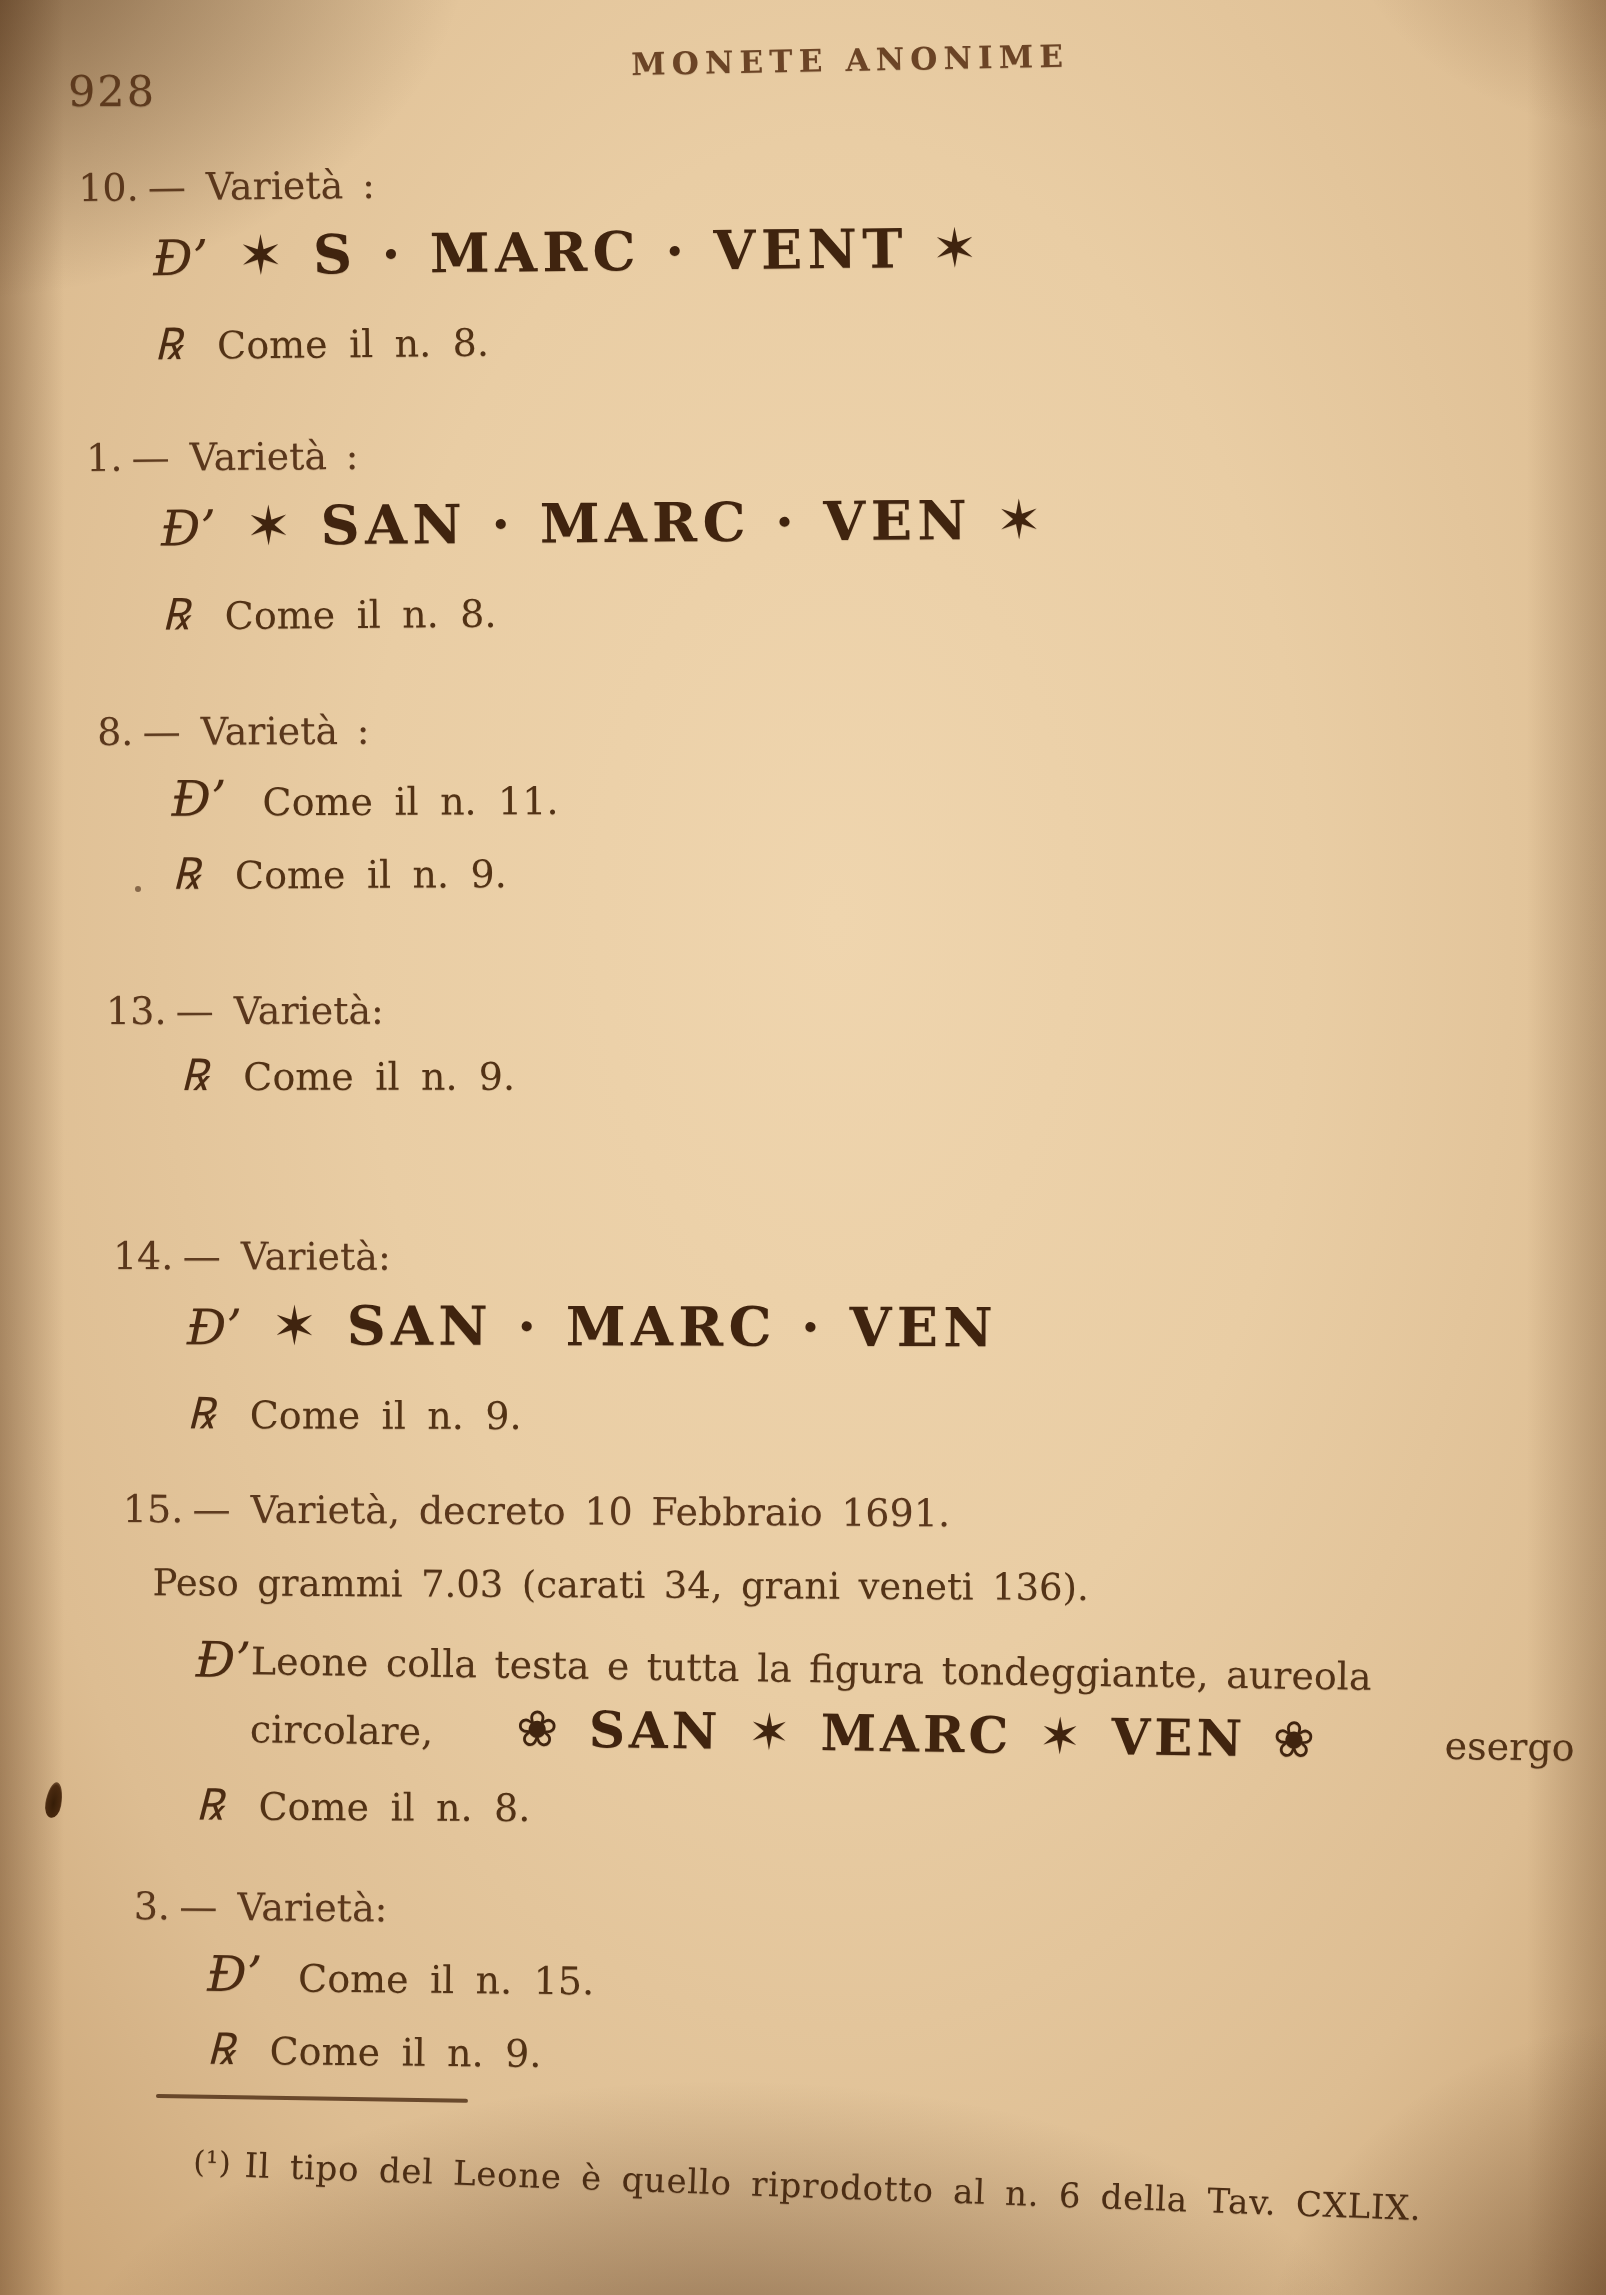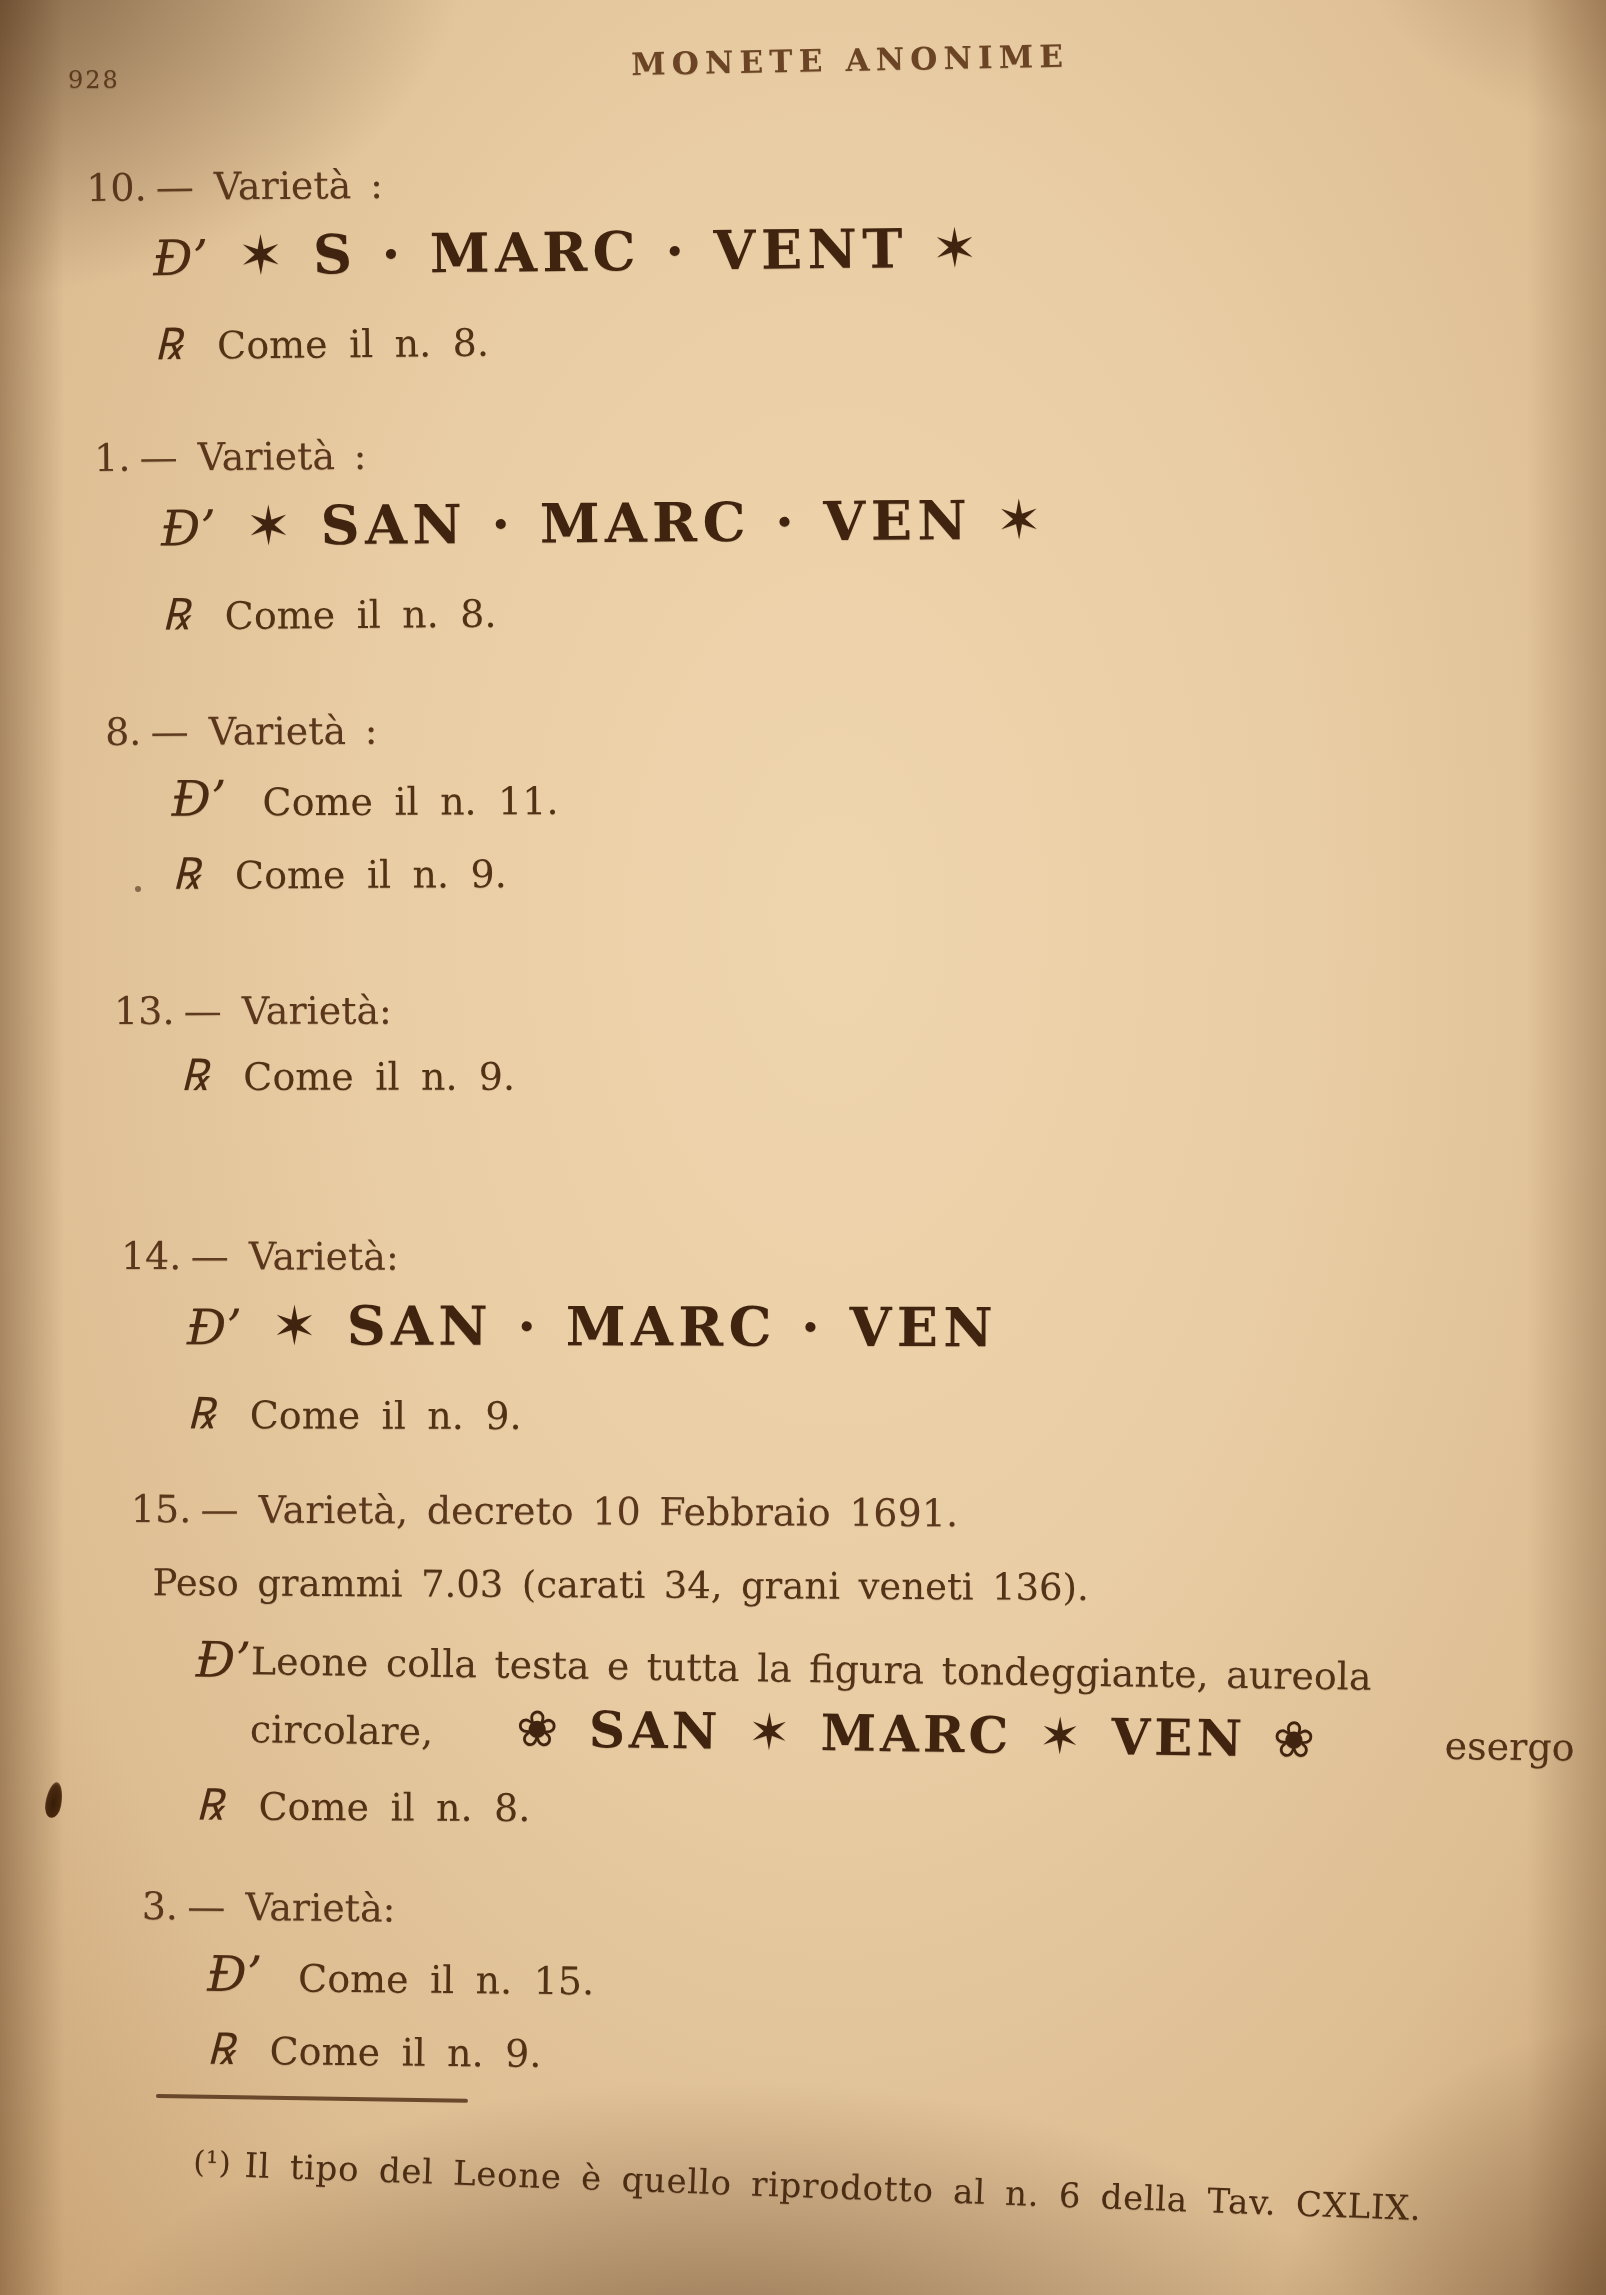--- a/index.html
+++ b/index.html
@@ -10,35 +10,35 @@
     background:
       radial-gradient(862px 597px at -4% -3%, rgba(55,28,8,.60), rgba(55,28,8,0) 62%),
       radial-gradient(995px 464px at 45% 104%, rgba(66,33,10,.50), rgba(66,33,10,0) 66%),
       radial-gradient(663px 597px at 104% 104%, rgba(66,33,10,.55), rgba(66,33,10,0) 62%),
       radial-gradient(530px 371px at 104% -4%, rgba(90,50,20,.38), rgba(90,50,20,0) 62%),
       linear-gradient(90deg, rgba(80,45,18,.38), rgba(80,45,18,0) 4%),
       linear-gradient(270deg, rgba(90,55,25,.30), rgba(90,55,25,0) 5%),
       radial-gradient(ellipse at 52% 40%, #efd5ae 0%, #e9cda4 40%, #ddbd92 74%, #c8a274 100%);
     text-shadow:0 0.7px 0.7px rgba(60,30,10,.22);
   }
-  .pageno{position:absolute;left:68px;top:66px;font-size:24px;letter-spacing:2px;color:#5d3a1e;}
+  .pageno{position:absolute;left:68px;top:66px;font-size:43px;letter-spacing:2px;color:#5d3a1e;}
   .running-head{
     position:absolute;left:631px;top:46px;font-size:31px;font-weight:600;
     letter-spacing:0.20em;color:#6b4426;transform:rotate(-1.1deg);transform-origin:left top;
   }
   .entry{position:absolute;transform-origin:left top;white-space:nowrap;}
   .e10{left:78px;top:164px;transform:rotate(-0.6deg);}
   .e11{left:86px;top:434px;transform:rotate(-0.45deg);}
   .e12{left:97px;top:708px;transform:rotate(-0.25deg);}
   .e13{left:106px;top:987px;transform:rotate(-0.05deg);}
   .e14{left:113px;top:1232px;transform:rotate(0.15deg);}
   .e15{left:123px;top:1485px;transform:rotate(0.3deg);}
   .e16{left:134px;top:1882px;transform:rotate(0.55deg);}
   .l-head{line-height:48px;font-size:38px;color:#5a371c;word-spacing:6.6px;}
-  .num{display:inline-block;margin-left:8px;}
+  .num{display:inline-block;}
   .dash{margin:0 20px 0 9.3px;color:#5f3c20;}
   .l-obv{margin-top:12px;margin-left:74px;line-height:66px;}
   .l-obv-plain{margin-top:20px;margin-left:74px;line-height:48px;font-size:38px;word-spacing:9.3px;color:#523215;}
   .l-rev{margin-top:16px;margin-left:74px;line-height:48px;font-size:38px;word-spacing:9.3px;color:#523215;}
   .e12 .l-rev,.e16 .l-rev{margin-top:22.5px;}
   .mark-d{font-style:italic;font-size:49px;color:#4b2b12;font-family:"DejaVu Serif",serif;}
   .mark-r{font-style:italic;font-size:44px;color:#4b2b12;font-family:"DejaVu Serif",serif;}
   .legend{
     margin-left:30px;font-size:54px;font-weight:700;letter-spacing:0.10em;
     color:#40240f;font-family:"DejaVu Serif","DejaVu Sans",serif;

